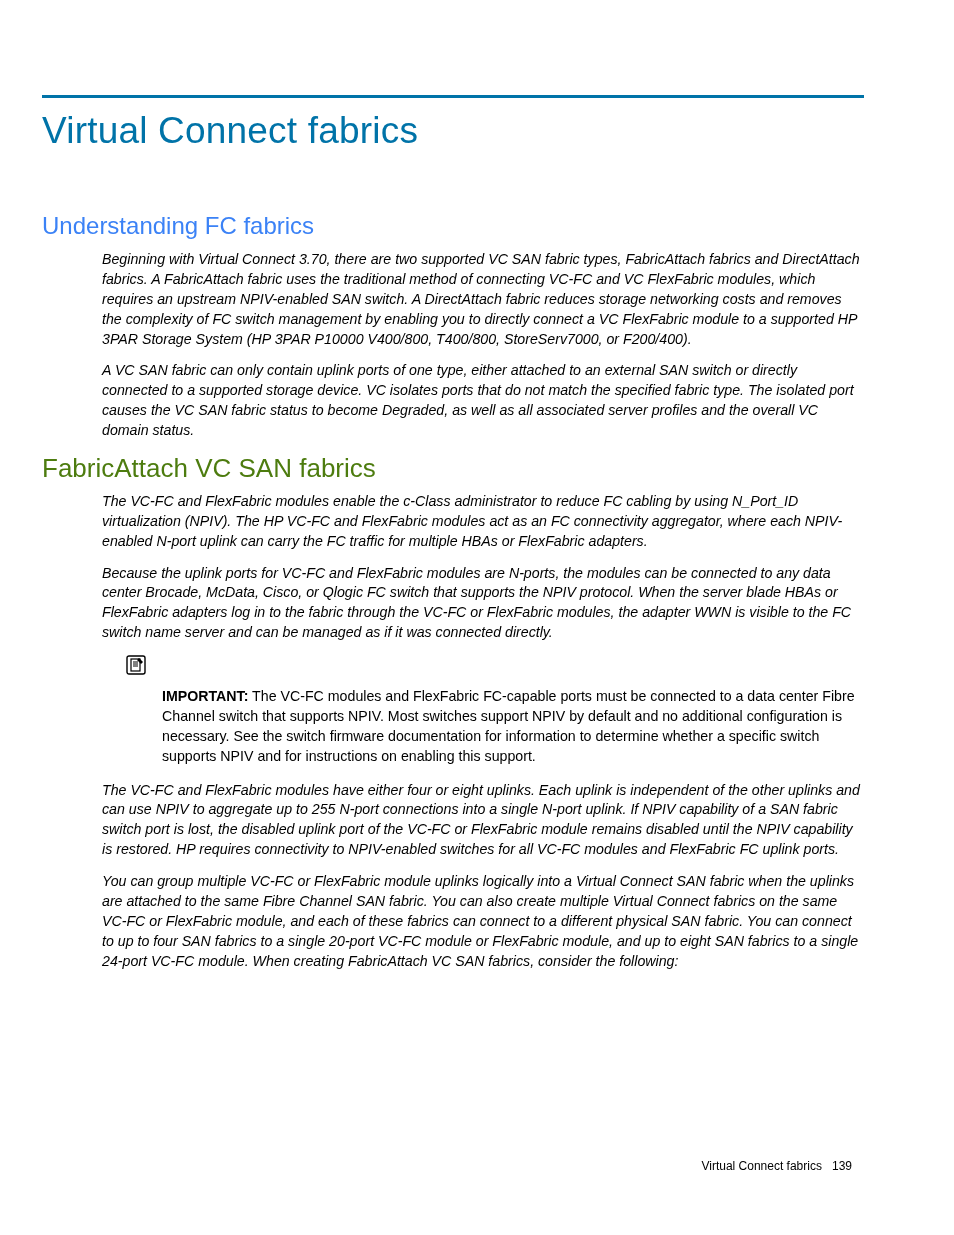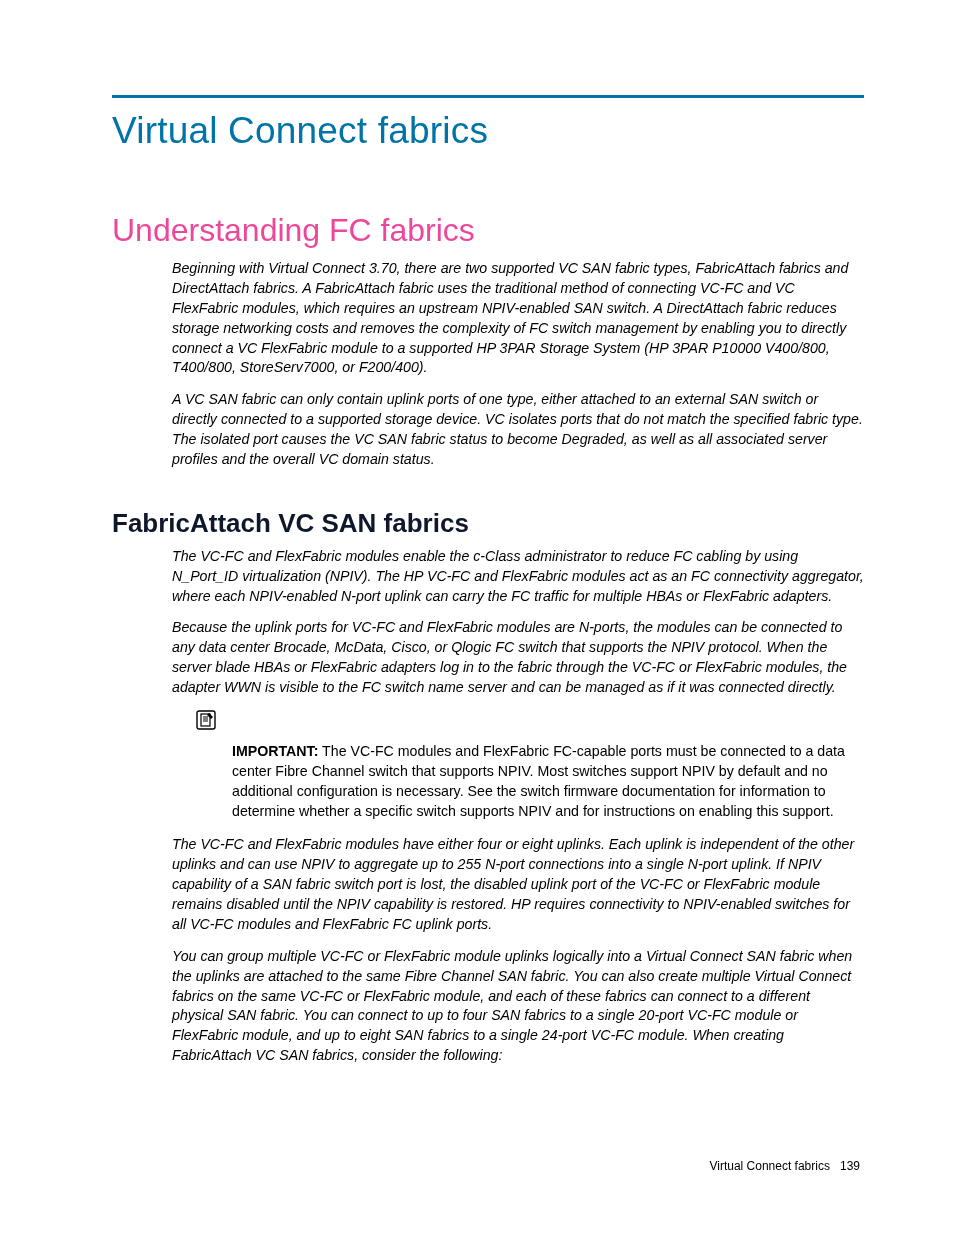--- a/index.html
+++ b/index.html
@@ -6,48 +6,48 @@
     margin: 0;
     padding: 0;
     background: #fff;
     font-family: Arial, Helvetica, sans-serif;
     color: #000;
   }
   .page {
     width: 954px;
     height: 1235px;
     box-sizing: border-box;
-    padding: 95px 90px 50px 112px;
+    padding: 95px 90px 50px 42px;
     position: relative;
   }
   .rule {
     border-top: 3px solid #0073a8;
     margin-bottom: 12px;
   }
   .h1 {
     font-family: "Trebuchet MS", "Lucida Sans", Arial, sans-serif;
     font-weight: 300;
     font-size: 37px;
     color: #0073a8;
     margin: 0 0 60px 0;
     letter-spacing: 0.2px;
   }
   .h2 {
     font-family: "Trebuchet MS", "Lucida Sans", Arial, sans-serif;
     font-weight: 300;
-    font-size: 32px;
-    color: #ec4899;
+    font-size: 24px;
+    color: #3b82f6;
     margin: 0 0 10px 0;
   }
   .h3 {
     font-family: "Trebuchet MS", "Lucida Sans", Arial, sans-serif;
-    font-weight: 700;
+    font-weight: 400;
     font-size: 26px;
-    color: #0f172a;
-    margin: 38px 0 8px 0;
+    color: #4d7c0f;
+    margin: 12px 0 8px 0;
   }
   .body-block {
     margin-left: 60px;
   }
   p {
     font-size: 14.2px;
     line-height: 1.4;
     margin: 0 0 12px 0;
     font-style: italic;
   }
@@ -75,21 +75,21 @@
     padding-left: 48px;
   }
   li {
     font-size: 14.2px;
     line-height: 1.4;
     padding-left: 8px;
   }
   .footer {
     position: absolute;
     bottom: 62px;
-    right: 94px;
+    right: 102px;
     font-size: 12px;
   }
 </style>
 </head>
 <body>
 
 <div class="page">
 
   <div class="rule"></div>
 

